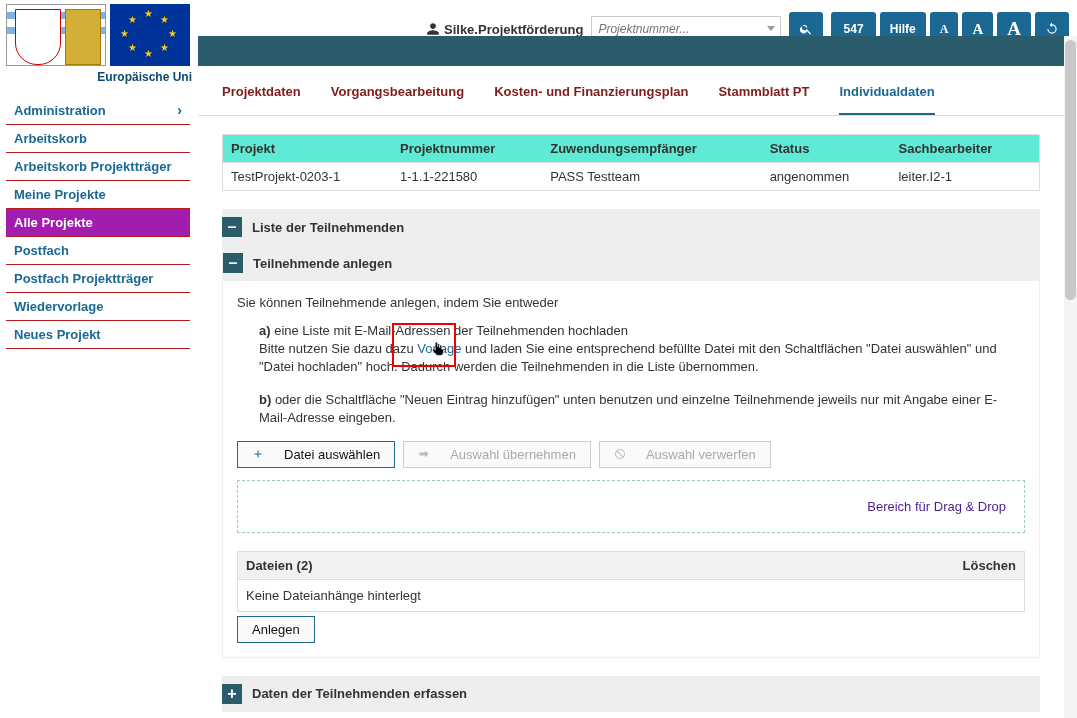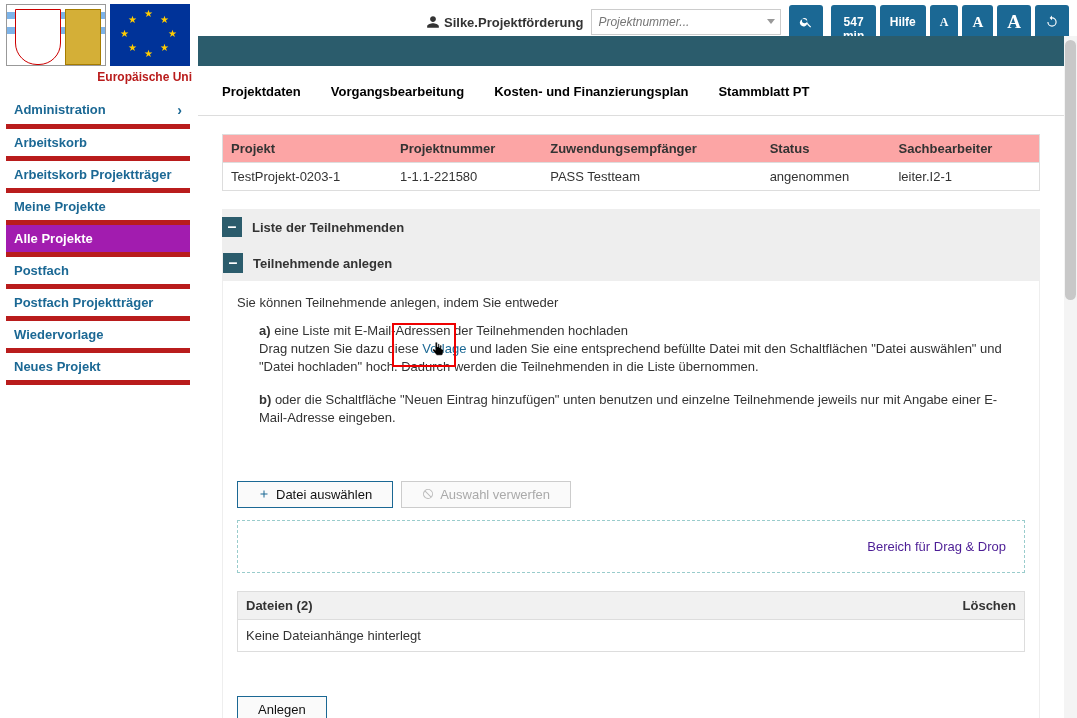--- a/index.html
+++ b/index.html
@@ -1,62 +1,62 @@
 <!DOCTYPE html>
 <html><head>
 <meta charset="utf-8">
 <style>
 * { margin:0; padding:0; box-sizing:border-box; font-family:Arial,Helvetica,sans-serif; }
 body { background:#fff; font-size:13px; color:#333; width:1077px; height:718px; overflow:hidden; }
-.topbar { position:absolute; left:198px; top:4px; right:0; height:36px; display:flex; align-items:center; padding:6px 8px; gap:8px; background:#fff; }
+.topbar { position:absolute; left:198px; top:11px; right:0; height:36px; display:flex; align-items:center; padding:6px 8px; gap:8px; background:#fff; }
 .user { display:flex; align-items:center; gap:4px; margin-left:220px; color:#333; font-weight:bold; }
 .user svg { width:14px; height:14px; fill:#333; }
 .search-wrap { position:relative; }
 .search { width:190px; height:26px; border:1px solid #ccc; padding:0 22px 0 6px; font-style:italic; color:#b91c1c; font-size:12px; }
 .dropdown-caret { position:absolute; right:6px; top:10px; width:0; height:0; border-left:4px solid transparent; border-right:4px solid transparent; border-top:5px solid #999; }
 .btn-blue { background:#1b6894; color:#fff; border:none; height:34px; padding:0 10px; display:inline-flex; align-items:center; justify-content:center; cursor:pointer; font-size:12px; font-weight:bold; border-radius:3px;flex-direction:column; }
 .btn-blue svg { width:14px; height:14px; fill:#fff; }
 .topbar-right { margin-left:auto; display:flex; gap:4px; align-items:center; }
 .subhead { position:absolute; left:198px; top:36px; right:13px; height:30px; background:#2b5c6c; }
 .logo-area { position:absolute; left:6px; top:4px; width:190px; }
 .logos { display:flex; gap:4px; }
 .coat { width:100px; height:62px; background:linear-gradient(180deg,#fff 0%,#fff 12%,#7db3e8 12%,#7db3e8 24%,#fff 24%,#fff 36%,#7db3e8 36%,#7db3e8 48%,#fff 48%,#fff 100%); border:1px solid #999; position:relative; }
 .coat::after { content:""; position:absolute; left:8px; top:4px; width:44px; height:54px; background:#fff; border:1px solid #c00; border-radius:0 0 22px 22px; }
 .coat::before { content:""; position:absolute; left:58px; top:4px; width:34px; height:54px; background:#d4af37; border:1px solid #a67c00; }
 .eu { width:80px; height:62px; background:#003399; position:relative; }
 .eu .star { position:absolute; color:#ffcc00; font-size:10px; }
-.eu-label { text-align:right; color:#b91c1c; font-weight:bold; font-size:12px; margin-top:4px; padding-right:4px; white-space:nowrap; overflow:hidden; }
+.eu-label { text-align:right; color:#0c4a6e; font-weight:bold; font-size:12px; margin-top:4px; padding-right:4px; white-space:nowrap; overflow:hidden; }
 .sidebar { position:absolute; left:6px; top:96px; width:184px; }
-.nav-item { display:flex; align-items:flex-start; justify-content:space-between; padding:6px 8px; border-bottom:5px solid #b91c1c; color:#1b6894; font-weight:bold; cursor:pointer; font-size:13px; }
+.nav-item { display:flex; align-items:flex-end; justify-content:space-between; padding:6px 8px; border-bottom:1px solid #b91c1c; color:#1b6894; font-weight:bold; cursor:pointer; font-size:13px; }
 .nav-item.active { background:#a21caf; color:#fff; }
 .nav-item .chev { font-size:14px; }
 .main { position:absolute; left:198px; top:66px; right:13px; bottom:0; background:#fff; overflow:auto; }
 .tabs { display:flex; gap:30px; padding:14px 24px 0; border-bottom:1px solid #ddd; }
-.tab { padding:4px 0 14px; color:#000000; font-weight:bold; cursor:pointer; border-bottom:2px solid transparent; }
+.tab { padding:4px 0 14px; color:#7f1d1d; font-weight:bold; cursor:pointer; border-bottom:2px solid transparent; }
 .tab.active { color:#1b6894; border-bottom:2px solid #1b6894; }
 .content { padding:18px 24px; }
 .info-table { width:100%; border:1px solid #ddd; border-collapse:collapse; margin-bottom:18px; }
 .info-table th, .info-table td { text-align:left; padding:6px 8px; font-size:13px; }
-.info-table th { background:#fca5a5; font-weight:bold; border-bottom:1px solid #ddd; }
+.info-table th { background:#5eead4; font-weight:bold; border-bottom:1px solid #ddd; }
 .info-table td { background:#fff; }
 .panel { margin-bottom:18px; }
 .panel-head { background:#eee; padding:8px 10px; display:flex; align-items:center; gap:10px; font-weight:bold; }
 .toggle-box { width:20px; height:20px; background:#2b5c6c; color:#fff; display:flex; align-items:center; justify-content:center; font-size:16px; font-weight:bold; cursor:pointer; margin-left:-10px; }
 .panel-body { border:1px solid #eee; border-top:none; padding:14px; }
 .inner-panel-head { background:#eee; padding:8px 10px; display:flex; align-items:center; gap:10px; font-weight:bold; margin:-14px -14px 14px -14px; }
 .inner-panel-head .toggle-box { margin-left:-10px; }
 .desc { margin-bottom:12px; }
 .desc ul { list-style:none; padding-left:22px; }
 .desc li { margin-bottom:14px; line-height:1.4; }
 .linklike { color:#1b6894; cursor:pointer; }
 .highlight-box { position:absolute; border:2px solid #e00; pointer-events:none; }
 .cursor-hand { position:absolute; width:16px; height:20px; pointer-events:none; }
 .cursor-hand svg { width:16px; height:20px; fill:#000; stroke:#fff; stroke-width:0.5; }
 .btn-row { display:flex; gap:8px; margin-bottom:12px; }
-.btn { border:1px solid #999; background:#fafafa; padding:5px 20px; display:inline-flex; align-items:center; gap:6px; cursor:pointer; font-size:13px;margin-top:40px; }
+.btn { border:1px solid #999; background:#fafafa; padding:5px 14px; display:inline-flex; align-items:center; gap:20px; cursor:pointer; font-size:13px; }
 .btn.primary { border-color:#1b6894; color:#111; }
 .btn.disabled { color:#aaa; border-color:#ccc; cursor:not-allowed; }
 .btn svg { width:12px; height:12px; }
 .btn.primary svg { fill:#1b6894; }
 .btn.disabled svg { fill:#bbb; }
 .dropzone { border:1px dashed #9cc; color:#4c1d95; text-align:right; padding:18px; margin-bottom:18px; }
 .files-head { display:flex; justify-content:space-between; background:#f1f1f1; border:1px solid #ddd; padding:6px 8px; font-weight:bold; }
 .files-body { border:1px solid #ddd; border-top:none; padding:8px; margin-bottom:4px; }
 .letter-A { font-family:Georgia,serif; }
 .scrollbar { position:absolute; top:36px; right:0; width:13px; bottom:0; background:#f4f4f4; }
@@ -147,20 +147,21 @@
       <span>Neues Projekt</span>
     </div>
 </div>
 
 <div class="main">
   <div class="tabs">
     <div class="tab">Projektdaten</div>
     <div class="tab">Vorgangsbearbeitung</div>
     <div class="tab">Kosten- und Finanzierungsplan</div>
     <div class="tab">Stammblatt PT</div>
+    <div class="tab active">Individualdaten</div>
   </div>
 
   <div class="content">
     <table class="info-table">
       <tbody>
           <tr>
         <th>Projekt</th>
         <th>Projektnummer</th>
         <th>Zuwendungsempfänger</th>
         <th>Status</th>
@@ -184,21 +185,21 @@
       <div class="panel-body">
         <div class="inner-panel-head">
           <div class="toggle-box">–</div>
           <span>Teilnehmende anlegen</span>
         </div>
         <div class="desc" style="position:relative">
           <p style="margin-bottom:12px">Sie können Teilnehmende anlegen, indem Sie entweder</p>
           <ul>
             <li>
               <b>a) </b><span>eine Liste mit E-Mail-Adressen der Teilnehmenden hochladen</span><br>
-              <span>Drag nutzen Sie dazu diese </span><span class="linklike">Vorlage</span><span> und laden Sie eine entsprechend befüllte Datei mit den Schaltflächen "Datei auswählen" und "Datei hochladen" hoch. Dadurch werden die Teilnehmenden in die Liste übernommen.</span>
+              <span>Bitte nutzen Sie dazu dazu </span><span class="linklike">Vorlage</span><span> und laden Sie eine entsprechend befüllte Datei mit den Schaltflächen "Datei auswählen" und "Datei hochladen" hoch. Dadurch werden die Teilnehmenden in die Liste übernommen.</span>
             </li>
             <li>
               <b>b) </b><span>oder die Schaltfläche "Neuen Eintrag hinzufügen" unten benutzen und einzelne Teilnehmende jeweils nur mit Angabe einer E-Mail-Adresse eingeben.</span>
             </li>
           </ul>
           <div class="highlight-box" style="left:155px; top:28px; width:64px; height:44px;"></div>
           <div class="cursor-hand" style="left:193px; top:46px;">
             <svg viewBox="0 0 24 30">
                 <path d="M9 2c-.6 0-1 .4-1 1v11l-1.5-1.5c-.6-.6-1.5-.6-2 0s-.6 1.5 0 2l5 6c.4.5 1 .8 1.6.8h6c1 0 1.8-.7 2-1.7l1-5c.1-.7-.2-1.4-.8-1.7l-2.3-1V7c0-.6-.4-1-1-1s-1 .4-1 1v3l-1-.3V5c0-.6-.4-1-1-1s-1 .4-1 1v4l-1-.3V3c0-.6-.4-1-1-1z"></path>
               </svg>
@@ -207,20 +208,26 @@
 
         <div class="btn-row">
           <button class="btn primary">
               <svg viewBox="0 0 24 24">
                 <path d="M19 13h-6v6h-2v-6H5v-2h6V5h2v6h6v2z"></path>
               </svg>
               <span>Datei auswählen</span>
             </button>
           <button class="btn disabled">
               <svg viewBox="0 0 24 24">
+                <path d="M14 9V5l7 7-7 7v-4H3V9h11z"></path>
+              </svg>
+              <span>Auswahl übernehmen</span>
+            </button>
+          <button class="btn disabled">
+              <svg viewBox="0 0 24 24">
                 <path d="M12 2a10 10 0 1 0 0 20 10 10 0 0 0 0-20zm0 18a8 8 0 0 1-6.3-12.9L17 18.3A8 8 0 0 1 12 20zm6.3-3.1L7 5.7A8 8 0 0 1 18.3 16.9z"></path>
               </svg>
               <span>Auswahl verwerfen</span>
             </button>
         </div>
 
         <div class="dropzone">Bereich für Drag &amp; Drop</div>
 
         <div class="files-head">
           <span>Dateien (2)</span>

